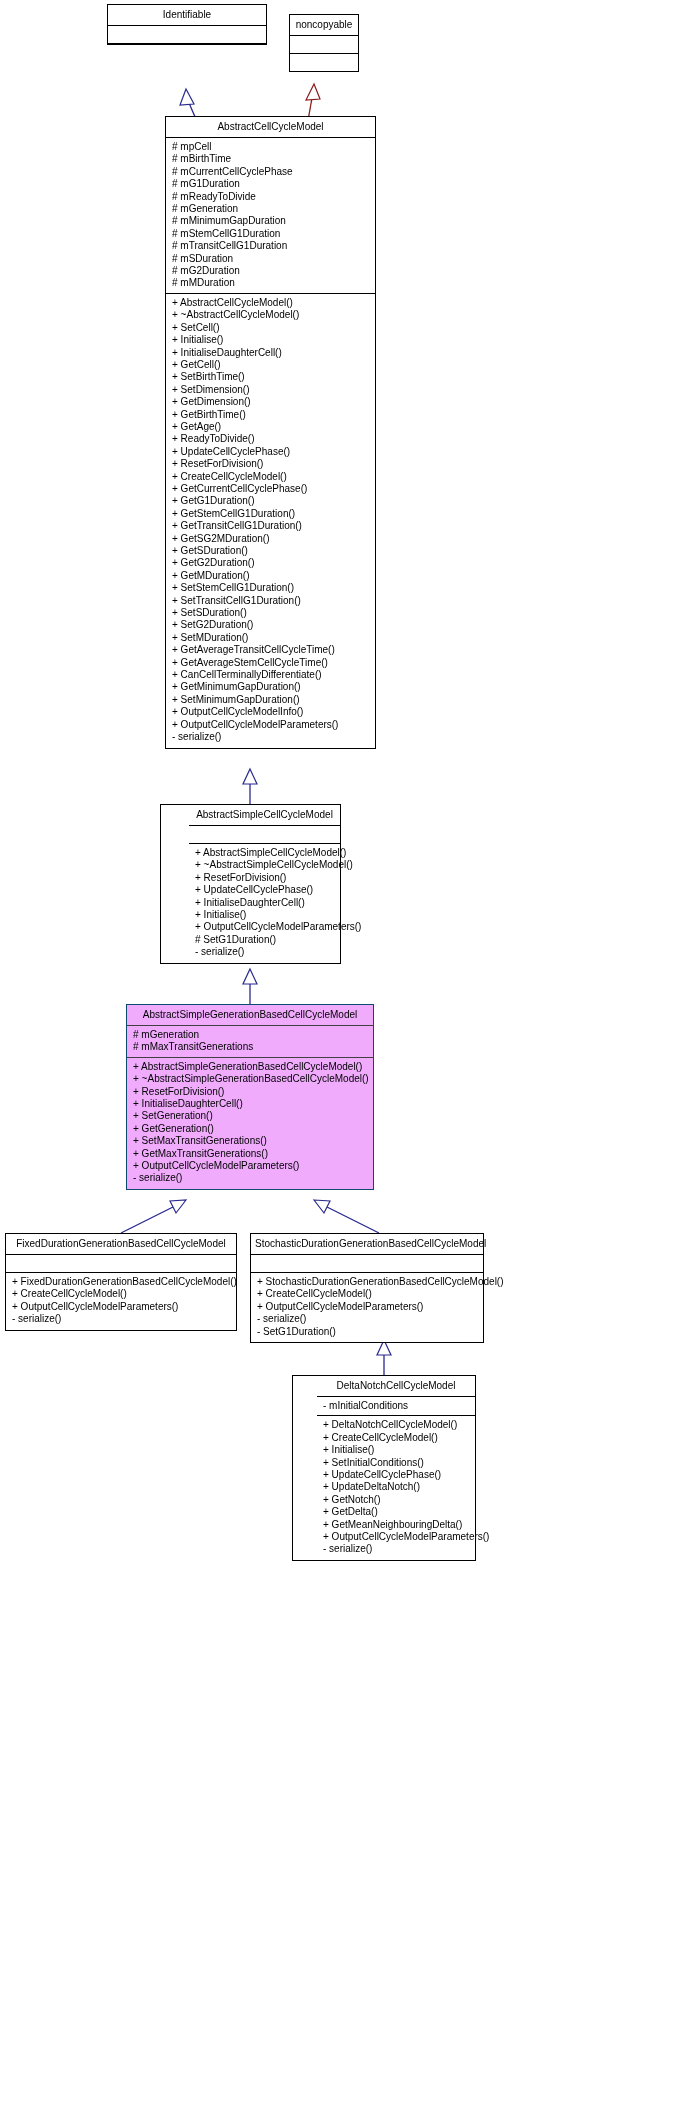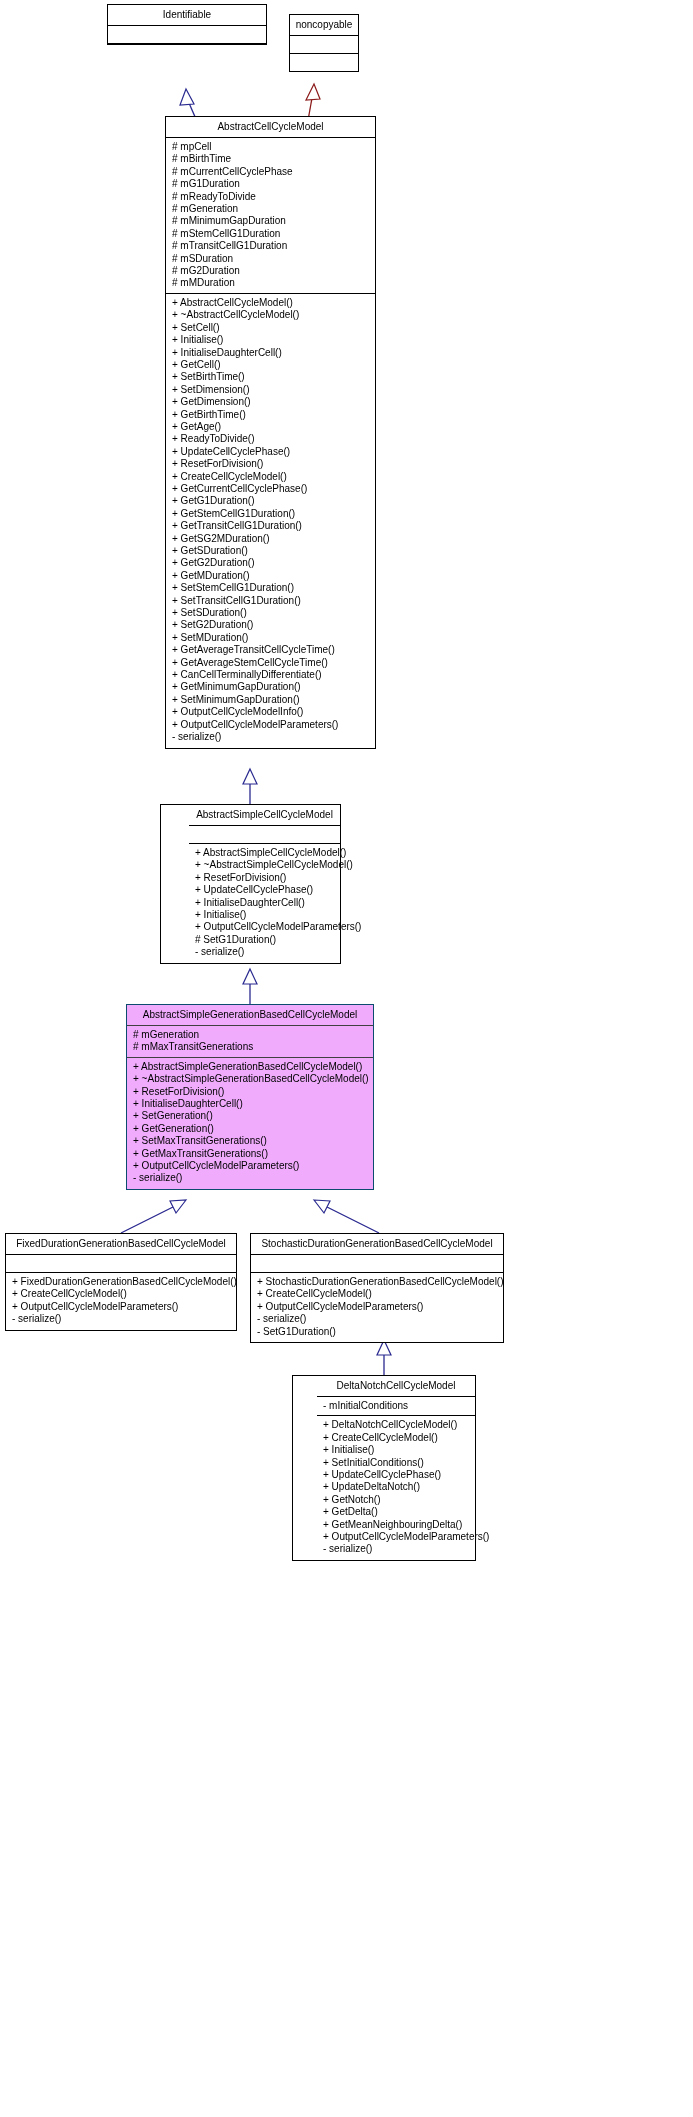--- a/index.html
+++ b/index.html
@@ -218,21 +218,21 @@
     <div class="uml-name">FixedDurationGenerationBasedCellCycleModel</div>
     <div class="uml-attrs empty"></div>
     <div class="uml-ops">
       <div class="uml-row">+ FixedDurationGenerationBasedCellCycleModel()</div>
       <div class="uml-row">+ CreateCellCycleModel()</div>
       <div class="uml-row">+ OutputCellCycleModelParameters()</div>
       <div class="uml-row">- serialize()</div>
     </div>
   </div>
 
-  <div class="uml-class" style="left:250px; top:1233px; width:254px;">
+  <div class="uml-class" style="left:250px; top:1233px; width:234px;">
     <div class="uml-name">StochasticDurationGenerationBasedCellCycleModel</div>
     <div class="uml-attrs empty"></div>
     <div class="uml-ops">
       <div class="uml-row">+ StochasticDurationGenerationBasedCellCycleModel()</div>
       <div class="uml-row">+ CreateCellCycleModel()</div>
       <div class="uml-row">+ OutputCellCycleModelParameters()</div>
       <div class="uml-row">- serialize()</div>
       <div class="uml-row">- SetG1Duration()</div>
     </div>
   </div>

